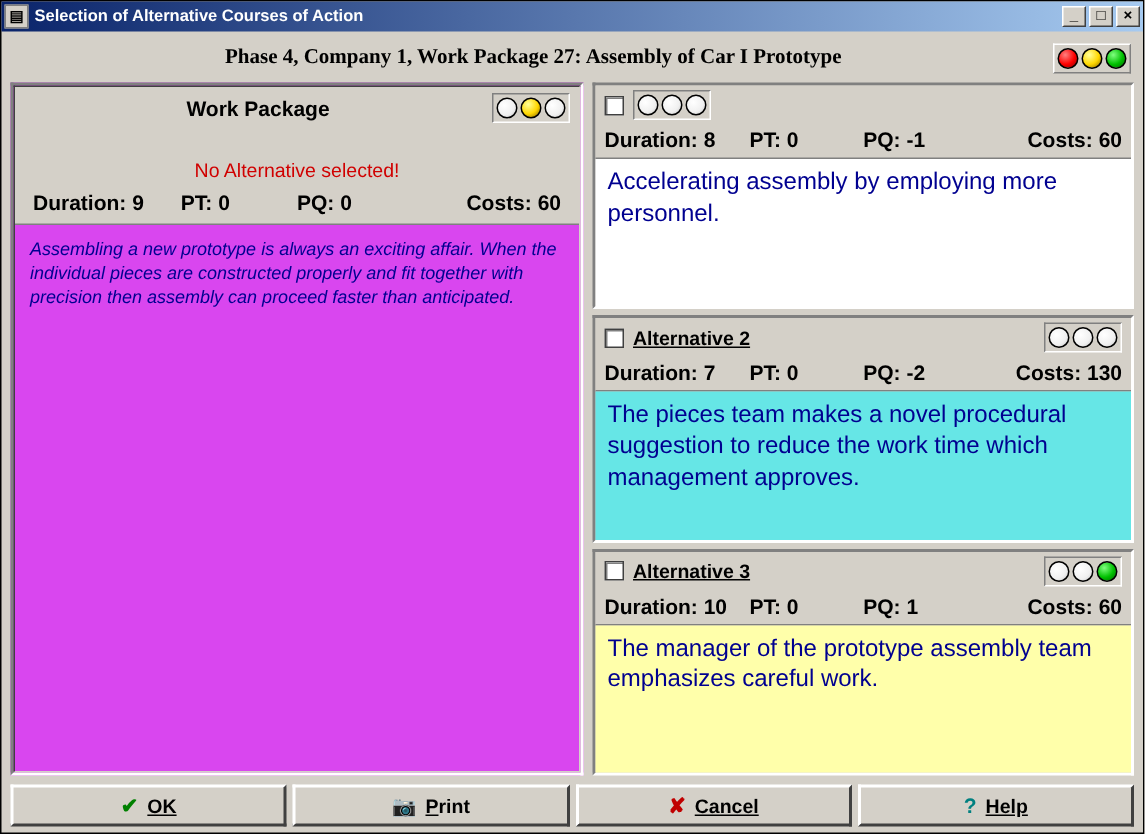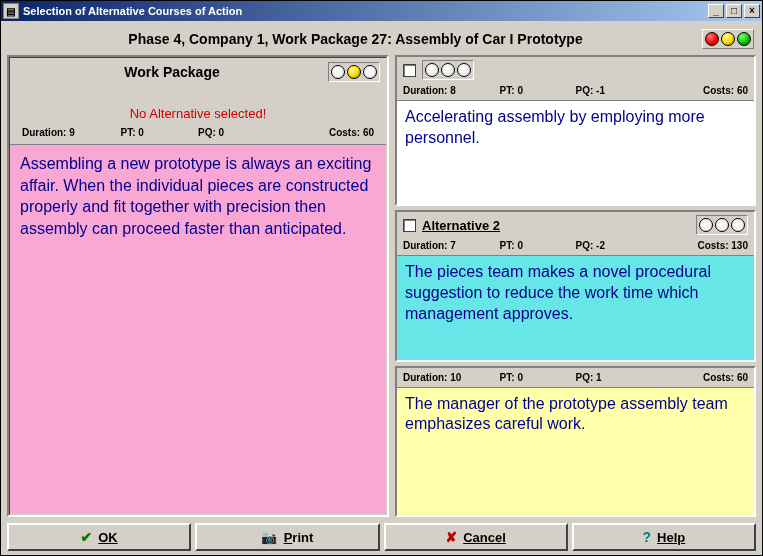--- a/index.html
+++ b/index.html
@@ -48,20 +48,21 @@
     line-height:1;
   }
   .content {
     flex:1;
     display:flex; flex-direction:column;
     padding: 4px 6px 4px 6px;
   }
   .header-row {
     display:flex; align-items:center;
     padding: 4px 2px 6px 2px;
+    font-family: Liberation Serif, serif;
   }
   .header-title {
     flex:1; text-align:center;
     font-weight:bold; font-size:14px;
     color:#000;
   }
   .traffic {
     display:flex; gap:2px; align-items:center;
     padding:2px;
     background:#d4d0c8;
@@ -84,21 +85,21 @@
   .dot.off   { background: radial-gradient(circle at 35% 35%, #ffffff, #f0f0f0 60%, #c0c0c0); }
 
   .main-split {
     flex:1; display:flex; gap:6px;
     min-height:0;
   }
   .panel {
     border:2px solid #808080;
     border-top-color:#808080; border-left-color:#808080;
     border-right-color:#fff; border-bottom-color:#fff;
-    background:#f9a8d4;
+    background:#d946ef;
     display:flex; flex-direction:column;
   }
   .panel-inner {
     border:1px solid #404040;
     border-right-color:#d4d0c8; border-bottom-color:#d4d0c8;
     flex:1; display:flex; flex-direction:column;
   }
   .left-col { width: 382px; }
   .right-col { flex:1; display:flex; flex-direction:column; gap:4px; min-height:0;}
 
@@ -113,36 +114,37 @@
   }
   .wp-title {
     flex:1; text-align:center; font-weight:bold; font-size:14px;
   }
   .wp-noalt {
     text-align:center; color:#d00000; font-size:13px;
     padding:4px 0 2px 0;
     margin-top:20px;
   }
   .metrics-row {
-    display:flex; font-weight:bold; font-size:10px;
+    display:flex; font-weight:bold; font-size:14px;
     padding:4px 6px;
     color:#000;
   }
   .metrics-row > div { white-space:nowrap; }
   .m-dur { flex: 0 0 28%; }
   .m-pt  { flex: 0 0 22%; }
   .m-pq  { flex: 0 0 22%; }
   .m-cost{ flex:1; text-align:right; }
 
   .desc {
     flex:1;
     padding:8px 10px;
     color:#000090;
-    font-size:16px;
+    font-size:12px;
     line-height:1.35;
+    font-style:italic;
   }
 
   .alt-card {
     border:2px solid #808080;
     border-top-color:#808080; border-left-color:#808080;
     border-right-color:#fff; border-bottom-color:#fff;
     flex:1;
     display:flex; flex-direction:column;
     min-height:0;
   }
@@ -281,20 +283,29 @@
               <div class="m-pt"><span>PT:</span> <span>0</span></div>
               <div class="m-pq"><span>PQ:</span> <span>-2</span></div>
               <div class="m-cost"><span>Costs:</span> <span>130</span></div>
             </div>
           </div>
           <div class="alt-body">The pieces team makes a novel procedural suggestion to reduce the work time which management approves.</div>
         </div>
 
         <div class="alt-card alt3">
           <div class="alt-head">
+            <div class="alt-title-row">
+              <div class="alt-check"></div>
+              <div class="alt-name">Alternative 3</div>
+              <div class="traffic inset">
+                <div class="dot off"></div>
+                <div class="dot off"></div>
+                <div class="dot green"></div>
+              </div>
+            </div>
             <div class="metrics-row">
               <div class="m-dur"><span>Duration:</span> <span>10</span></div>
               <div class="m-pt"><span>PT:</span> <span>0</span></div>
               <div class="m-pq"><span>PQ:</span> <span>1</span></div>
               <div class="m-cost"><span>Costs:</span> <span>60</span></div>
             </div>
           </div>
           <div class="alt-body">The manager of the prototype assembly team emphasizes careful work.</div>
         </div>
 

